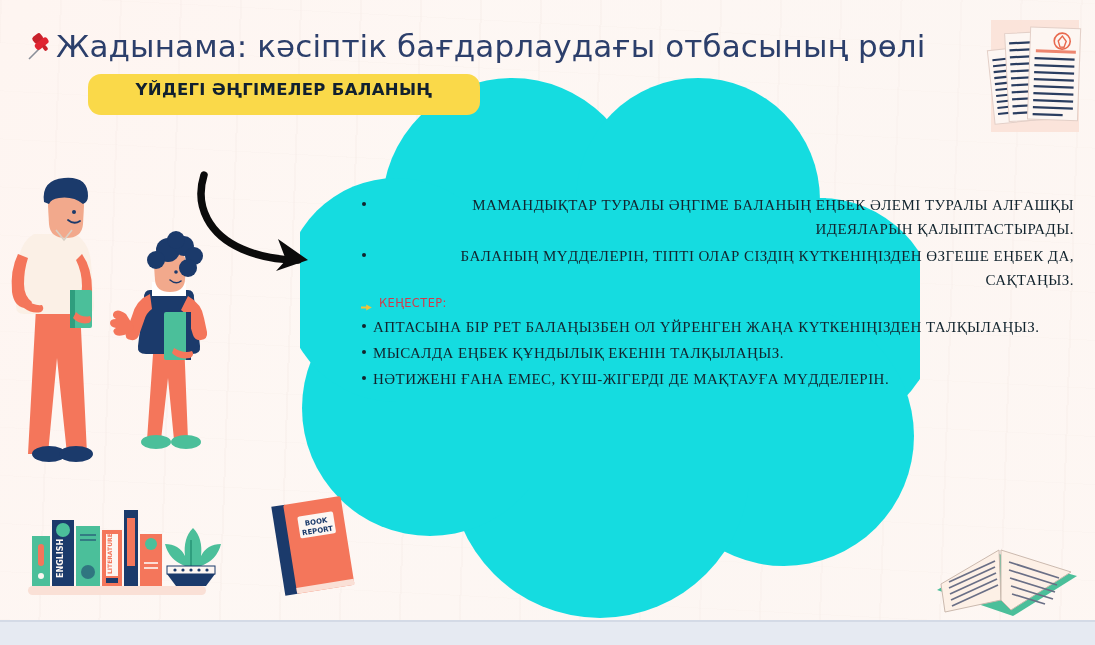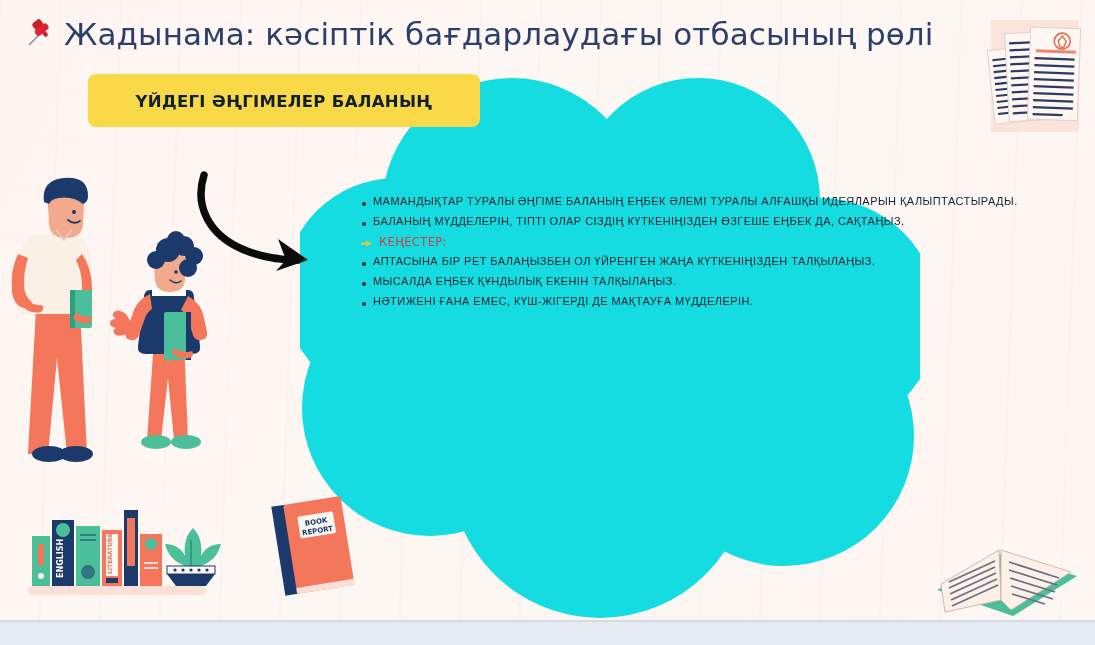--- a/index.html
+++ b/index.html
@@ -22,35 +22,35 @@
     position:absolute;left:0;top:620px;width:1095px;height:25px;
     background:#e6eaf2;
   }
   .viewer-bottom:after{
     content:"";position:absolute;left:0;top:0;width:1095px;height:2px;
     background:#d4dae6;
   }
   
   .title-row{
     position:absolute;left:22px;top:16px;width:1010px;height:48px;
-    display:flex;align-items:flex-start;gap:8px;
+    display:flex;align-items:flex-end;
   }
   .pin-icon{width:34px;height:34px;flex:0 0 auto;}
   .title-text{
     font-size:31px;font-weight:400;color:#2c3f6b;letter-spacing:.1px;
     white-space:nowrap;font-family:"DejaVu Sans", sans-serif;
   }
   
   .cloud{position:absolute;left:300px;top:78px;width:620px;height:540px;}
   .cloud svg{display:block;width:100%;height:100%;}
   
   .badge{
     position:absolute;left:88px;top:74px;width:392px;
-    background:#fad949;border-radius:8px;
-    padding:16px 14px 13px;
+    background:#fad949;border-radius:13px;
+    padding:4px 14px 13px;
     text-align:center;box-sizing:border-box;
     z-index:6;
   }
   .badge-line{
     font-family:"DejaVu Sans", sans-serif;
     font-size:16.5px;font-weight:bold;color:#11202f;
     letter-spacing:.3px;line-height:1.45;
   }
   
   .list{
@@ -59,25 +59,26 @@
   }
   .li{
     display:flex;align-items:flex-start;gap:7px;
     margin-bottom:2px;
   }
   .dot{
     flex:0 0 auto;width:4px;height:4px;border-radius:50%;
     background:#12242e;margin-top:9px;
   }
   .li-txt{
-    font-family:Liberation Sans, sans-serif;
-    font-size:11px;color:#12242e;line-height:1.62;
+    font-family:Liberation Serif, serif;
+    font-size:15px;color:#12242e;line-height:1.62;
     letter-spacing:.45px;
-  }
-  .tips-row{display:flex;align-items:center;gap:6px;margin:2px 0 2px -2px;}
+    text-align:right;
+  }
+  .tips-row{display:flex;align-items:flex-end;gap:6px;margin:2px 0 2px -2px;}
   .tips-icon{flex:0 0 auto;margin-top:3px;}
   .tips-txt{
     font-family:"DejaVu Sans", sans-serif;
     font-size:11.4px;color:#d43a4a;line-height:1.62;letter-spacing:.45px;
   }
   
   .ill{position:absolute;}
   .ill svg{display:block;}
   #people{left:4px;top:162px;width:246px;height:300px;z-index:5;}
   #arrow{left:188px;top:165px;width:140px;height:110px;z-index:8;}

